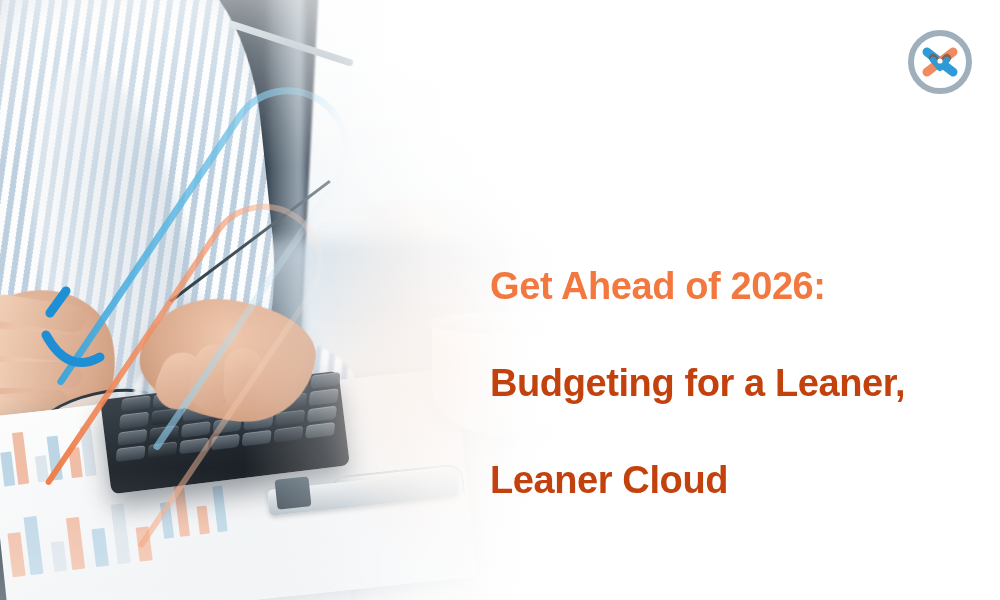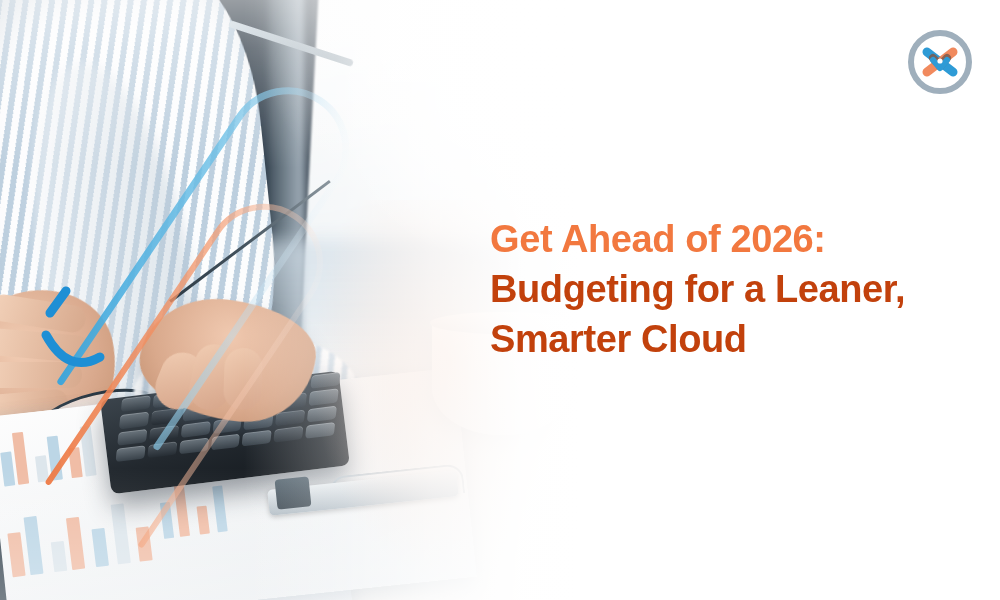--- a/index.html
+++ b/index.html
@@ -168,21 +168,21 @@
   .fade-topright{position:absolute;left:0;top:0;width:580px;height:600px;pointer-events:none;
     background:radial-gradient(ellipse 420px 360px at 96% 2%,rgba(255,255,255,.96),rgba(255,255,255,0) 72%);}
 
   
   .decor{position:absolute;left:0;top:0;width:1000px;height:600px;pointer-events:none;}
 
   
   .headline{position:absolute;left:490px;top:214px;width:480px;}
   .hl-line{
     font-weight:bold;font-size:38px;line-height:50px;
-    letter-spacing:-.4px;white-space:nowrap;}
+    letter-spacing:-.4px;white-space:nowrap;margin-top:47px;}
   .hl-accent{color:#F2783F;}
   .hl-main{color:#c2410c;}
 
   
   .logo{position:absolute;left:906px;top:28px;width:68px;height:68px;}
 </style>
 </head>
 <body>
 
 <div class="banner">
@@ -327,21 +327,21 @@
     </g>
 
     <path d="M 46 335 Q 68 375 100 357" fill="none" stroke="#1E8FD5" stroke-width="9" stroke-linecap="round"></path>
 
     <path d="M 50 313 L 66 291" fill="none" stroke="#1E8FD5" stroke-width="9" stroke-linecap="round"></path>
   </svg>
 
   <div class="headline">
     <div class="hl-line hl-accent">Get Ahead of 2026:</div>
     <div class="hl-line hl-main">Budgeting for a Leaner,</div>
-    <div class="hl-line hl-main">Smarter Cloud</div>
+    <div class="hl-line hl-main">Leaner Cloud</div>
   </div>
 
   <svg class="logo" viewBox="0 0 68 68">
     <circle cx="34" cy="34" r="29" fill="none" stroke="#9FAFBC" stroke-width="6"></circle>
     <circle cx="34" cy="34" r="24" fill="#ffffff"></circle>
     <g stroke-linecap="round" stroke-width="9">
       <path d="M 21 24 L 47 44" stroke="#2E9BD6" fill="none"></path>
       <path d="M 47 24 L 21 44" stroke="#F08050" fill="none" opacity="0.92"></path>
       <path d="M 34 38 L 27 30" stroke="#7A5A4E" fill="none" opacity="0.85" stroke-width="8"></path>
       <path d="M 34 38 L 41 30" stroke="#7A5A4E" fill="none" opacity="0.85" stroke-width="8"></path>

